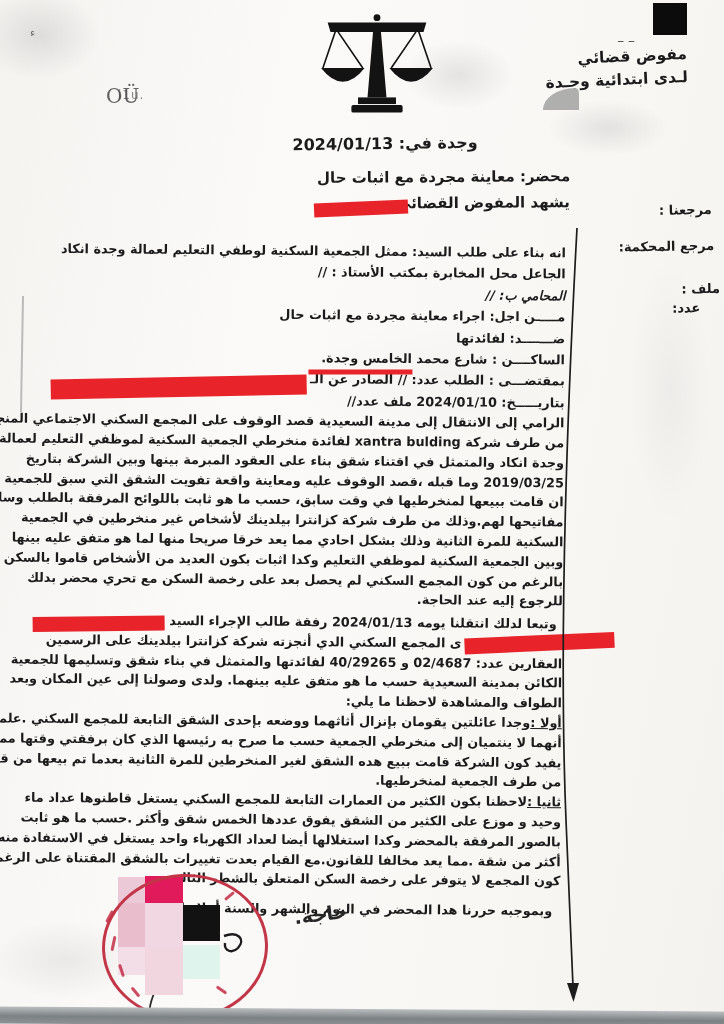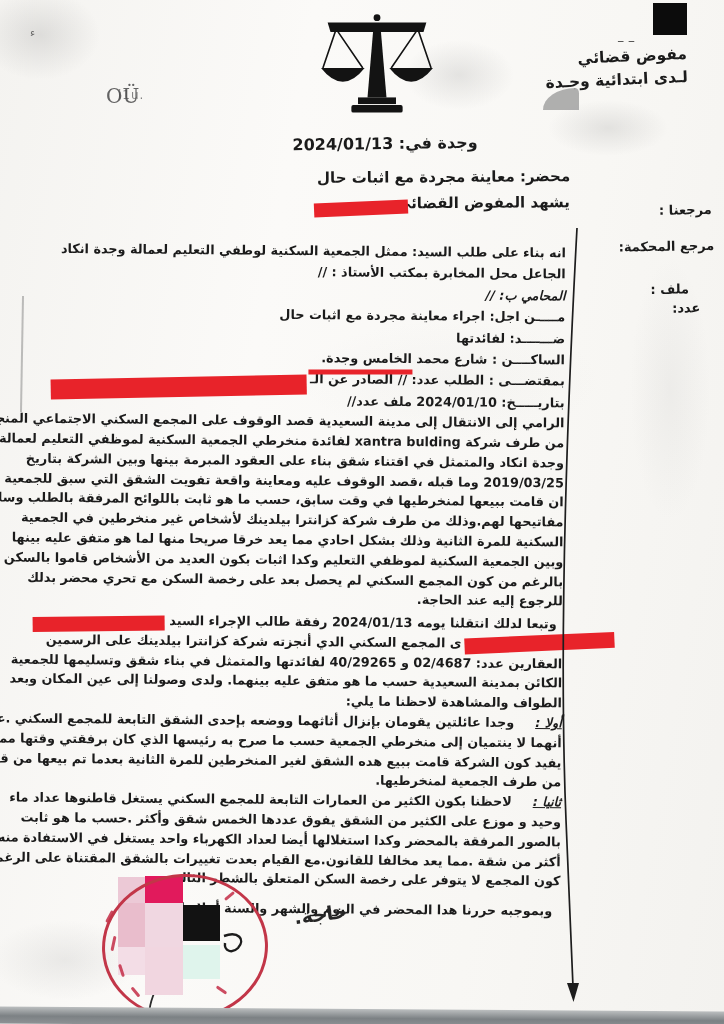--- a/index.html
+++ b/index.html
@@ -34,29 +34,29 @@
   .place-date{left:285px;top:134px;width:200px;text-align:center;direction:rtl;
     font-weight:bold;font-size:16px;transform:rotate(-0.8deg);white-space:nowrap;}
 
   .title1{right:154px;top:168px;direction:rtl;font-weight:bold;font-size:15px;white-space:nowrap;transform:rotate(-0.4deg);}
   .title2{right:154px;top:194px;direction:rtl;font-weight:bold;font-size:15px;white-space:nowrap;transform:rotate(-0.4deg);}
 
   .margin-labels{direction:rtl;font-weight:bold;font-size:13px;transform:rotate(-1deg);}
   .lbl{position:absolute;white-space:nowrap;}
   .lbl-ref{right:16px;top:208px;}
   .lbl-court{right:14px;top:244px;}
-  .lbl-file{right:40px;top:287px;}
+  .lbl-file{right:9px;top:287px;}
   .lbl-num{right:29px;top:306px;}
 
   .body{left:26px;top:240px;width:540px;direction:rtl;font-weight:bold;font-size:12.8px;
     transform:rotate(0.5deg);transform-origin:50% 0;z-index:2;}
   .ln{display:block;white-space:nowrap;height:19.8px;line-height:19.8px;}
   .req .ln{height:21.4px;line-height:21.4px;}
   .ital{font-style:italic;}
-  .lead{text-decoration:underline;margin-left:21px;font-style:italic;}
+  .lead{text-decoration:underline;margin-left:0;}
   .indent1{padding-right:6px;}
   .p2{margin-top:3px;}
   .closing{margin-top:9px;padding-right:8px;white-space:nowrap;height:21px;line-height:21px;}
 
   .redact{display:inline-block;background:#e8232a;vertical-align:middle;position:relative;}
   .r1{width:94px;height:14px;top:4px;margin-right:-12px;transform:rotate(-2deg);}
   .r2{width:256px;height:20px;top:8px;margin-right:3px;transform:rotate(-1.6deg);}
   .r2streak{position:absolute;right:-106px;top:-4px;width:104px;height:5px;background:#e8232a;transform:rotate(1.2deg);}
   .r4{width:132px;height:15px;top:3px;margin-right:5px;transform:rotate(-1.2deg);}
   .r5{width:150px;height:16px;top:-1px;margin-right:-52px;margin-left:3px;transform:rotate(-3deg);}

